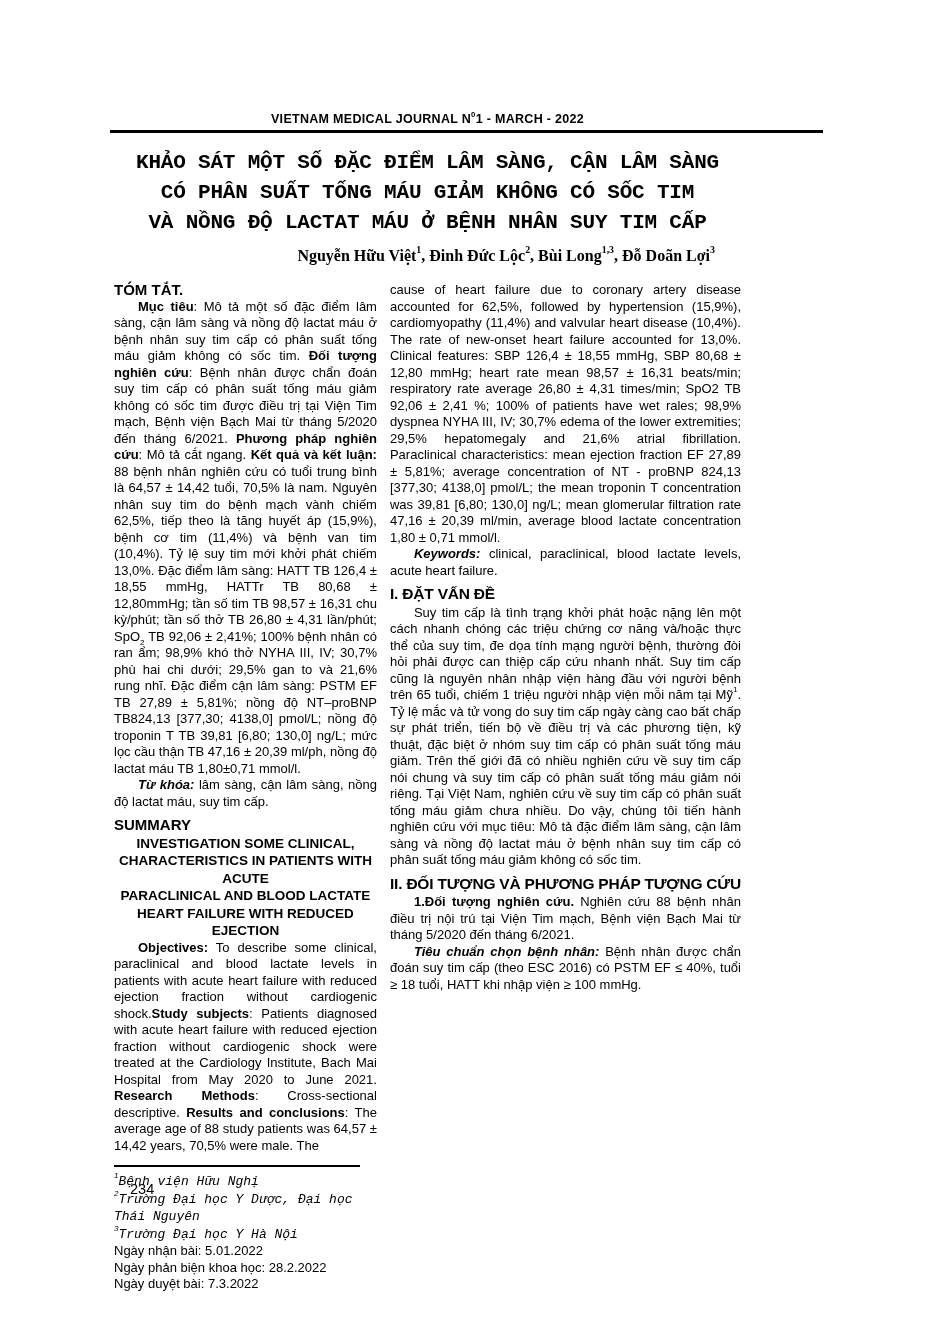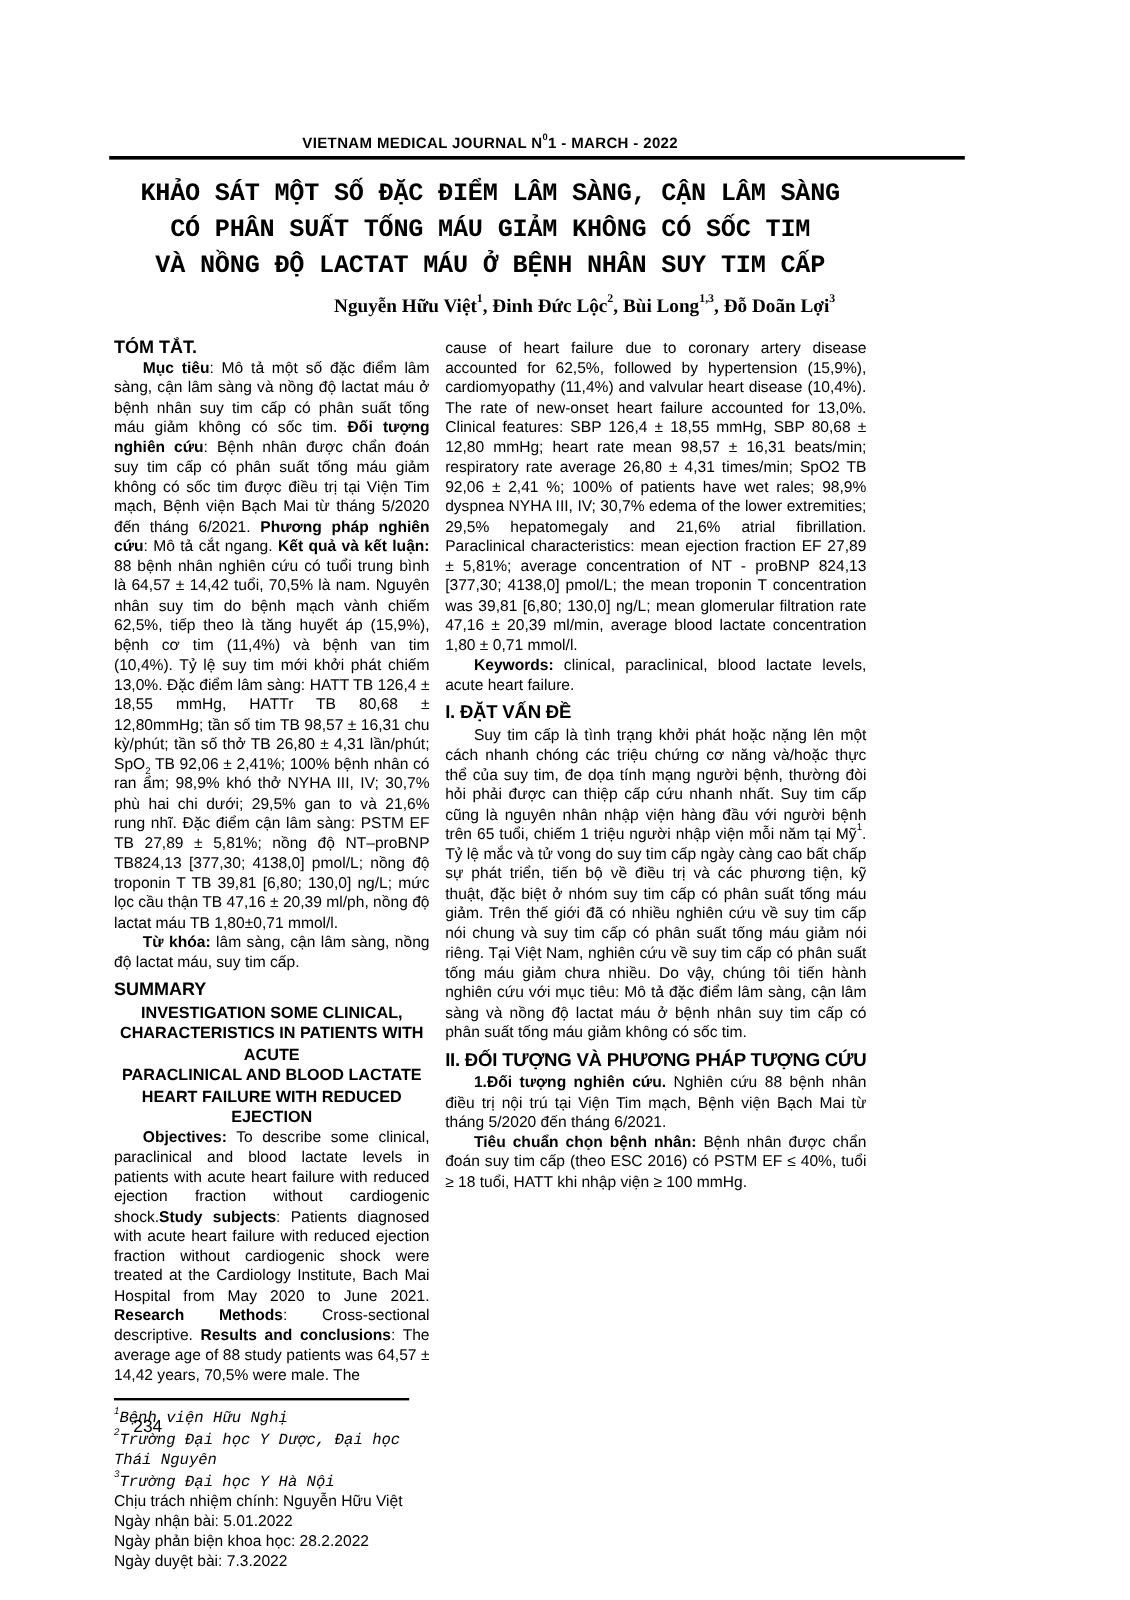--- a/index.html
+++ b/index.html
@@ -2,20 +2,21 @@
 <html><head>
 <meta charset="utf-8">
 <style>
   html,body{margin:0;padding:0;background:#ffffff;}
   .page{
     position:relative;
     width:804px;height:1333px;
     background:#ffffff;color:#000;
     font-family:"Liberation Sans",sans-serif;
     overflow:hidden;
+    margin-left:19px;
   }
   .content{padding:0 82px 0 95px;}
 
   .journal-header{
     margin-top:112px;
     text-align:center;
     font-weight:bold;
     font-size:12.5px;
     letter-spacing:.3px;
   }
@@ -78,21 +79,21 @@
   }
 
   .fn-sep{
     border:none;border-top:2px solid #000;
     width:246px;margin:11px 0 6px 0;
   }
   .footnotes p{text-indent:0;text-align:left;}
 
   .rs-b{font-weight:bold;}
   .rs-i{font-style:italic;font-family:Liberation Mono, monospace;}
-  .rs-bi{font-weight:bold;}
+  .rs-bi{font-weight:bold;font-style:italic;}
   sup{font-size:.62em;line-height:0;position:relative;top:-.15em;}
   sub{font-size:.62em;line-height:0;position:relative;top:.15em;}
   .rs-supi{font-style:italic;}
 
   .page-number{
     position:absolute;
     left:111px;top:1181px;
     font-size:14.5px;
   }
 </style>
@@ -127,21 +128,20 @@
           <div>PARACLINICAL AND BLOOD LACTATE</div>
           <div>HEART FAILURE WITH REDUCED EJECTION</div>
         </div>
         <p class="para"><span class="rs-b">Objectives:</span><span> To describe some clinical, paraclinical and blood lactate levels in patients with acute heart failure with reduced ejection fraction without cardiogenic shock.</span><span class="rs-b">Study subjects</span><span>: Patients diagnosed with acute heart failure with reduced ejection fraction without cardiogenic shock were treated at the Cardiology Institute, Bach Mai Hospital from May 2020 to June 2021. </span><span class="rs-b">Research Methods</span><span>: Cross-sectional descriptive. </span><span class="rs-b">Results and conclusions</span><span>: The average age of 88 study patients was 64,57 ± 14,42 years, 70,5% were male. The</span></p>
 
         <hr class="fn-sep">
         <div class="footnotes">
           <p><sup class="rs-supi">1</sup><span class="rs-i">Bệnh viện Hữu Nghị</span></p>
           <p><sup class="rs-supi">2</sup><span class="rs-i">Trường Đại học Y Dược, Đại học Thái Nguyên</span></p>
           <p><sup class="rs-supi">3</sup><span class="rs-i">Trường Đại học Y Hà Nội</span></p>
-          <p><span>Chịu trách nhiệm chính: Nguyễn Hữu Việt</span></p>
           <p><span>Ngày nhận bài: 5.01.2022</span></p>
           <p><span>Ngày phản biện khoa học: 28.2.2022</span></p>
           <p><span>Ngày duyệt bài: 7.3.2022</span></p>
         </div>
       </div>
 
       <div class="col-right">
         <p class="para noindent"><span>cause of heart failure due to coronary artery disease accounted for 62,5%, followed by hypertension (15,9%), cardiomyopathy (11,4%) and valvular heart disease (10,4%). The rate of new-onset heart failure accounted for 13,0%. Clinical features: SBP 126,4 ± 18,55 mmHg, SBP 80,68 ± 12,80 mmHg; heart rate mean 98,57 ± 16,31 beats/min; respiratory rate average 26,80 ± 4,31 times/min; SpO2 TB 92,06 ± 2,41 %; 100% of patients have wet rales; 98,9% dyspnea NYHA III, IV; 30,7% edema of the lower extremities; 29,5% hepatomegaly and 21,6% atrial fibrillation. Paraclinical characteristics: mean ejection fraction EF 27,89 ± 5,81%; average concentration of NT - proBNP 824,13 [377,30; 4138,0] pmol/L; the mean troponin T concentration was 39,81 [6,80; 130,0] ng/L; mean glomerular filtration rate 47,16 ± 20,39 ml/min, average blood lactate concentration 1,80 ± 0,71 mmol/l.</span></p>
         <p class="para"><span class="rs-bi">Keywords:</span><span> clinical, paraclinical, blood lactate levels, acute heart failure.</span></p>
 

